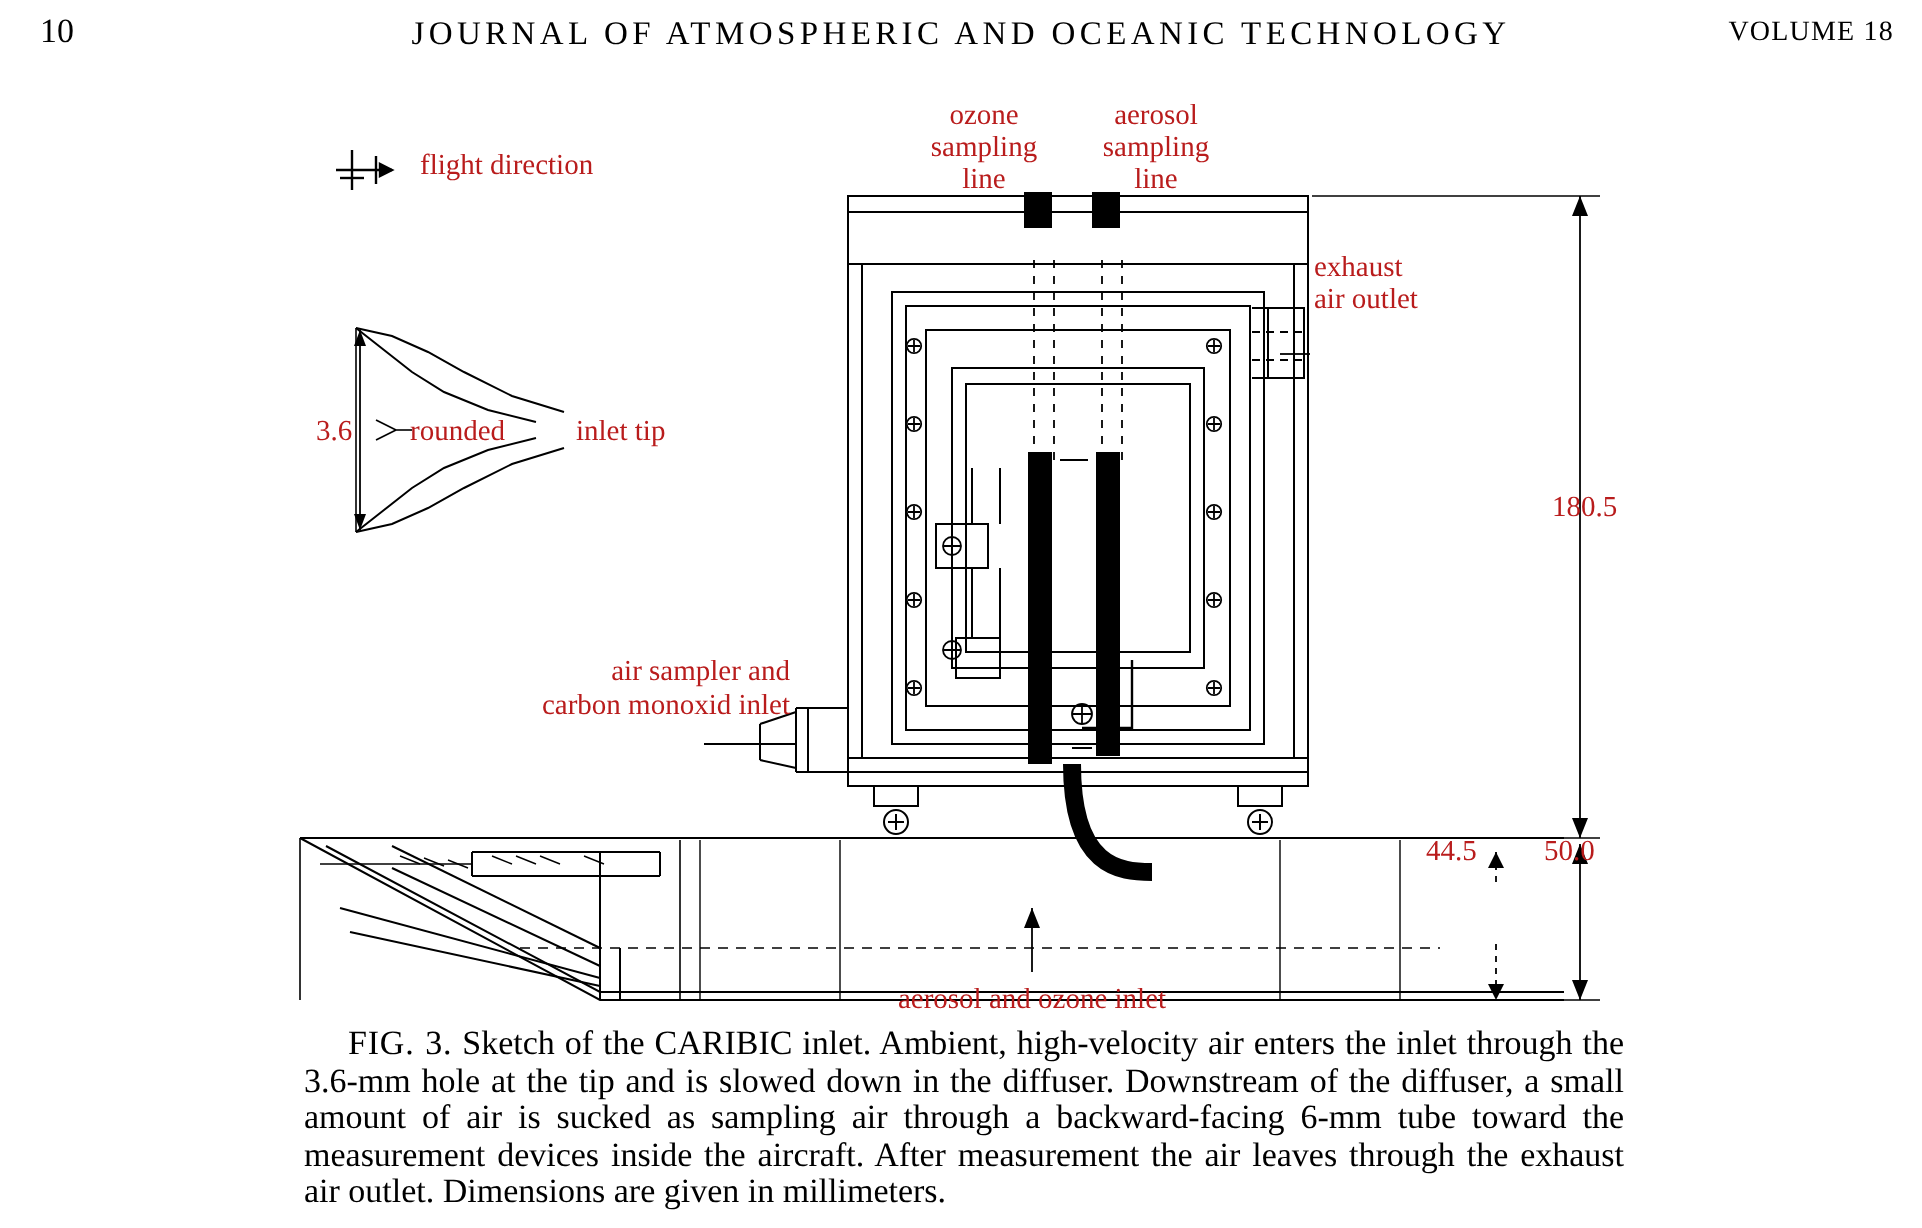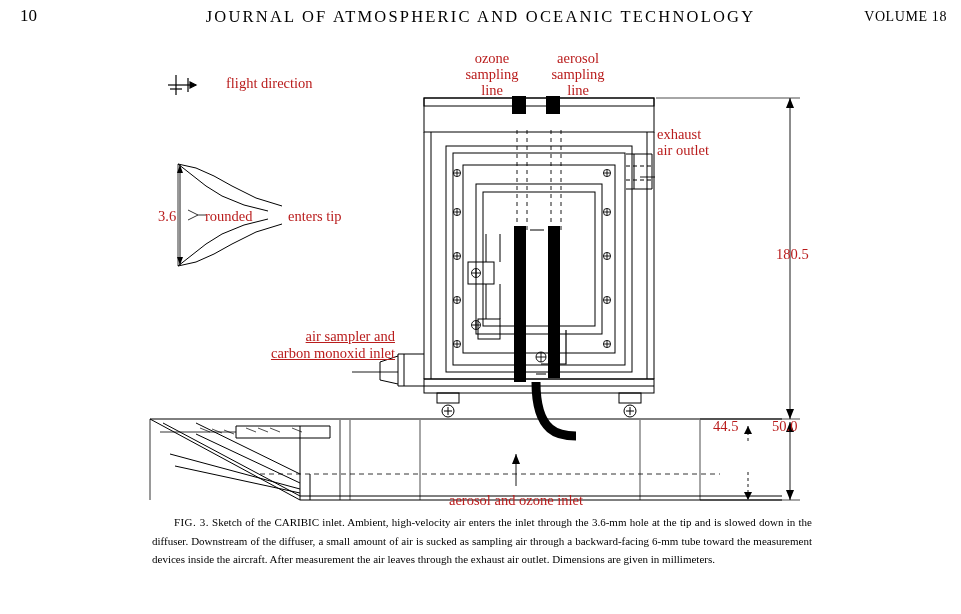--- a/index.html
+++ b/index.html
@@ -76,21 +76,21 @@
   }
   .lbl.center { text-align: center; }
   .lbl.right { text-align: right; }
 
   
   .caption {
     position: absolute;
     left: 152px;
     top: 513px;
     width: 660px;
-    font-size: 11px;
+    font-size: 17px;
     line-height: 18.6px;
     text-align: justify;
     font-family: "Liberation Serif", serif;
   }
   .caption .figlabel {
     font-variant: small-caps;
     letter-spacing: 0.4px;
   }
   .caption p { margin: 0; text-indent: 22px; }
 </style>
@@ -297,38 +297,38 @@
         </g>
 
         <g stroke-width="0.9">
           <path d="M352 338 L398 338"></path>
           <path d="M640 143 L655 143"></path>
         </g>
 
       </g>
     </svg>
 
-    <div class="lbl" style="left:226px; top:41px;">flight direction</div>
+    <div class="lbl" style="left:210px; top:41px;">flight direction</div>
 
     <div class="lbl center" style="left:448px; top:16px; width:88px; white-space:pre-line;">ozone
 sampling
 line</div>
 
     <div class="lbl center" style="left:532px; top:16px; width:92px; white-space:pre-line;">aerosol
 sampling
 line</div>
 
     <div class="lbl" style="left:657px; top:92px; white-space:pre-line;">exhaust
 air outlet</div>
 
     <div class="lbl" style="left:158px; top:174px;">3.6</div>
     <div class="lbl" style="left:205px; top:174px;">rounded</div>
-    <div class="lbl" style="left:288px; top:174px;">enters tip</div>
-
-    <div class="lbl right" style="left:130px; top:294px; width:265px; white-space:pre-line; line-height:17px;text-decoration:underline;">air sampler and
+    <div class="lbl" style="left:288px; top:174px;">inlet tip</div>
+
+    <div class="lbl right" style="left:130px; top:294px; width:265px; white-space:pre-line; line-height:17px;">air sampler and
 carbon monoxid inlet</div>
 
     <div class="lbl" style="left:776px; top:212px;">180.5</div>
     <div class="lbl" style="left:713px; top:384px;">44.5</div>
     <div class="lbl" style="left:772px; top:384px;text-align:center;">50.0</div>
 
     <div class="lbl center" style="left:396px; top:458px; width:240px;">aerosol and ozone inlet</div>
   </div>
 
   <div class="caption">

